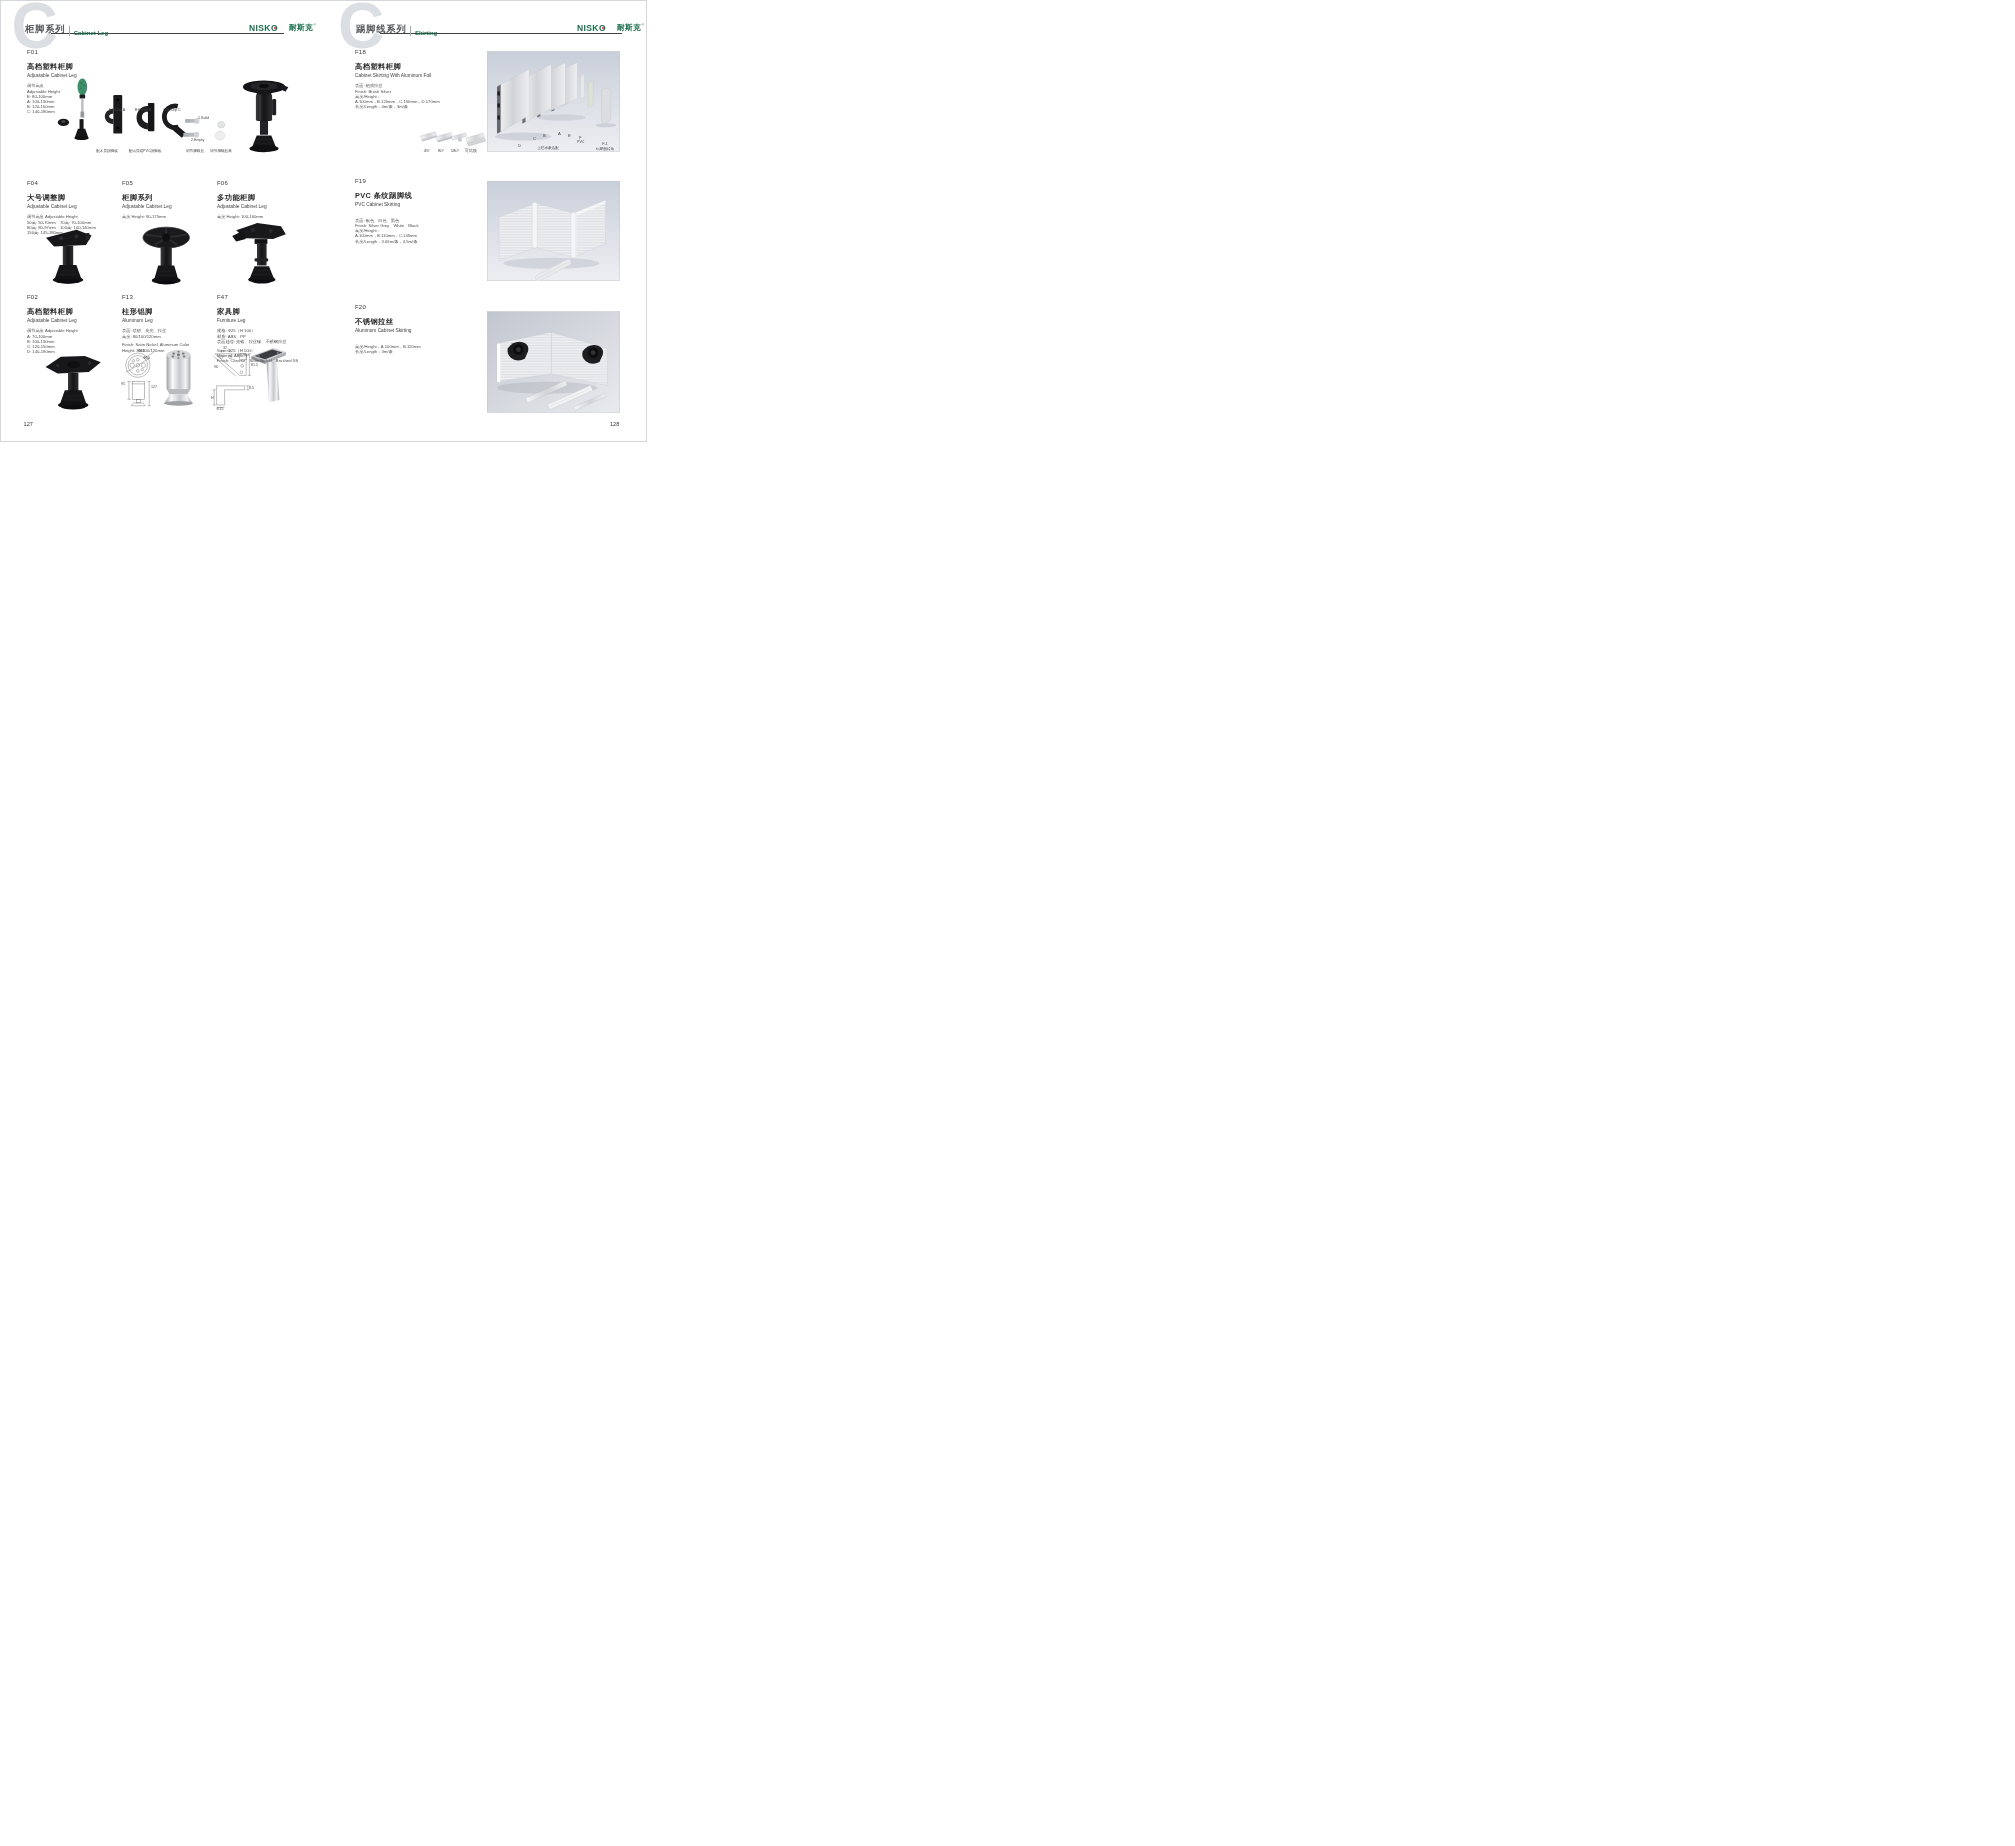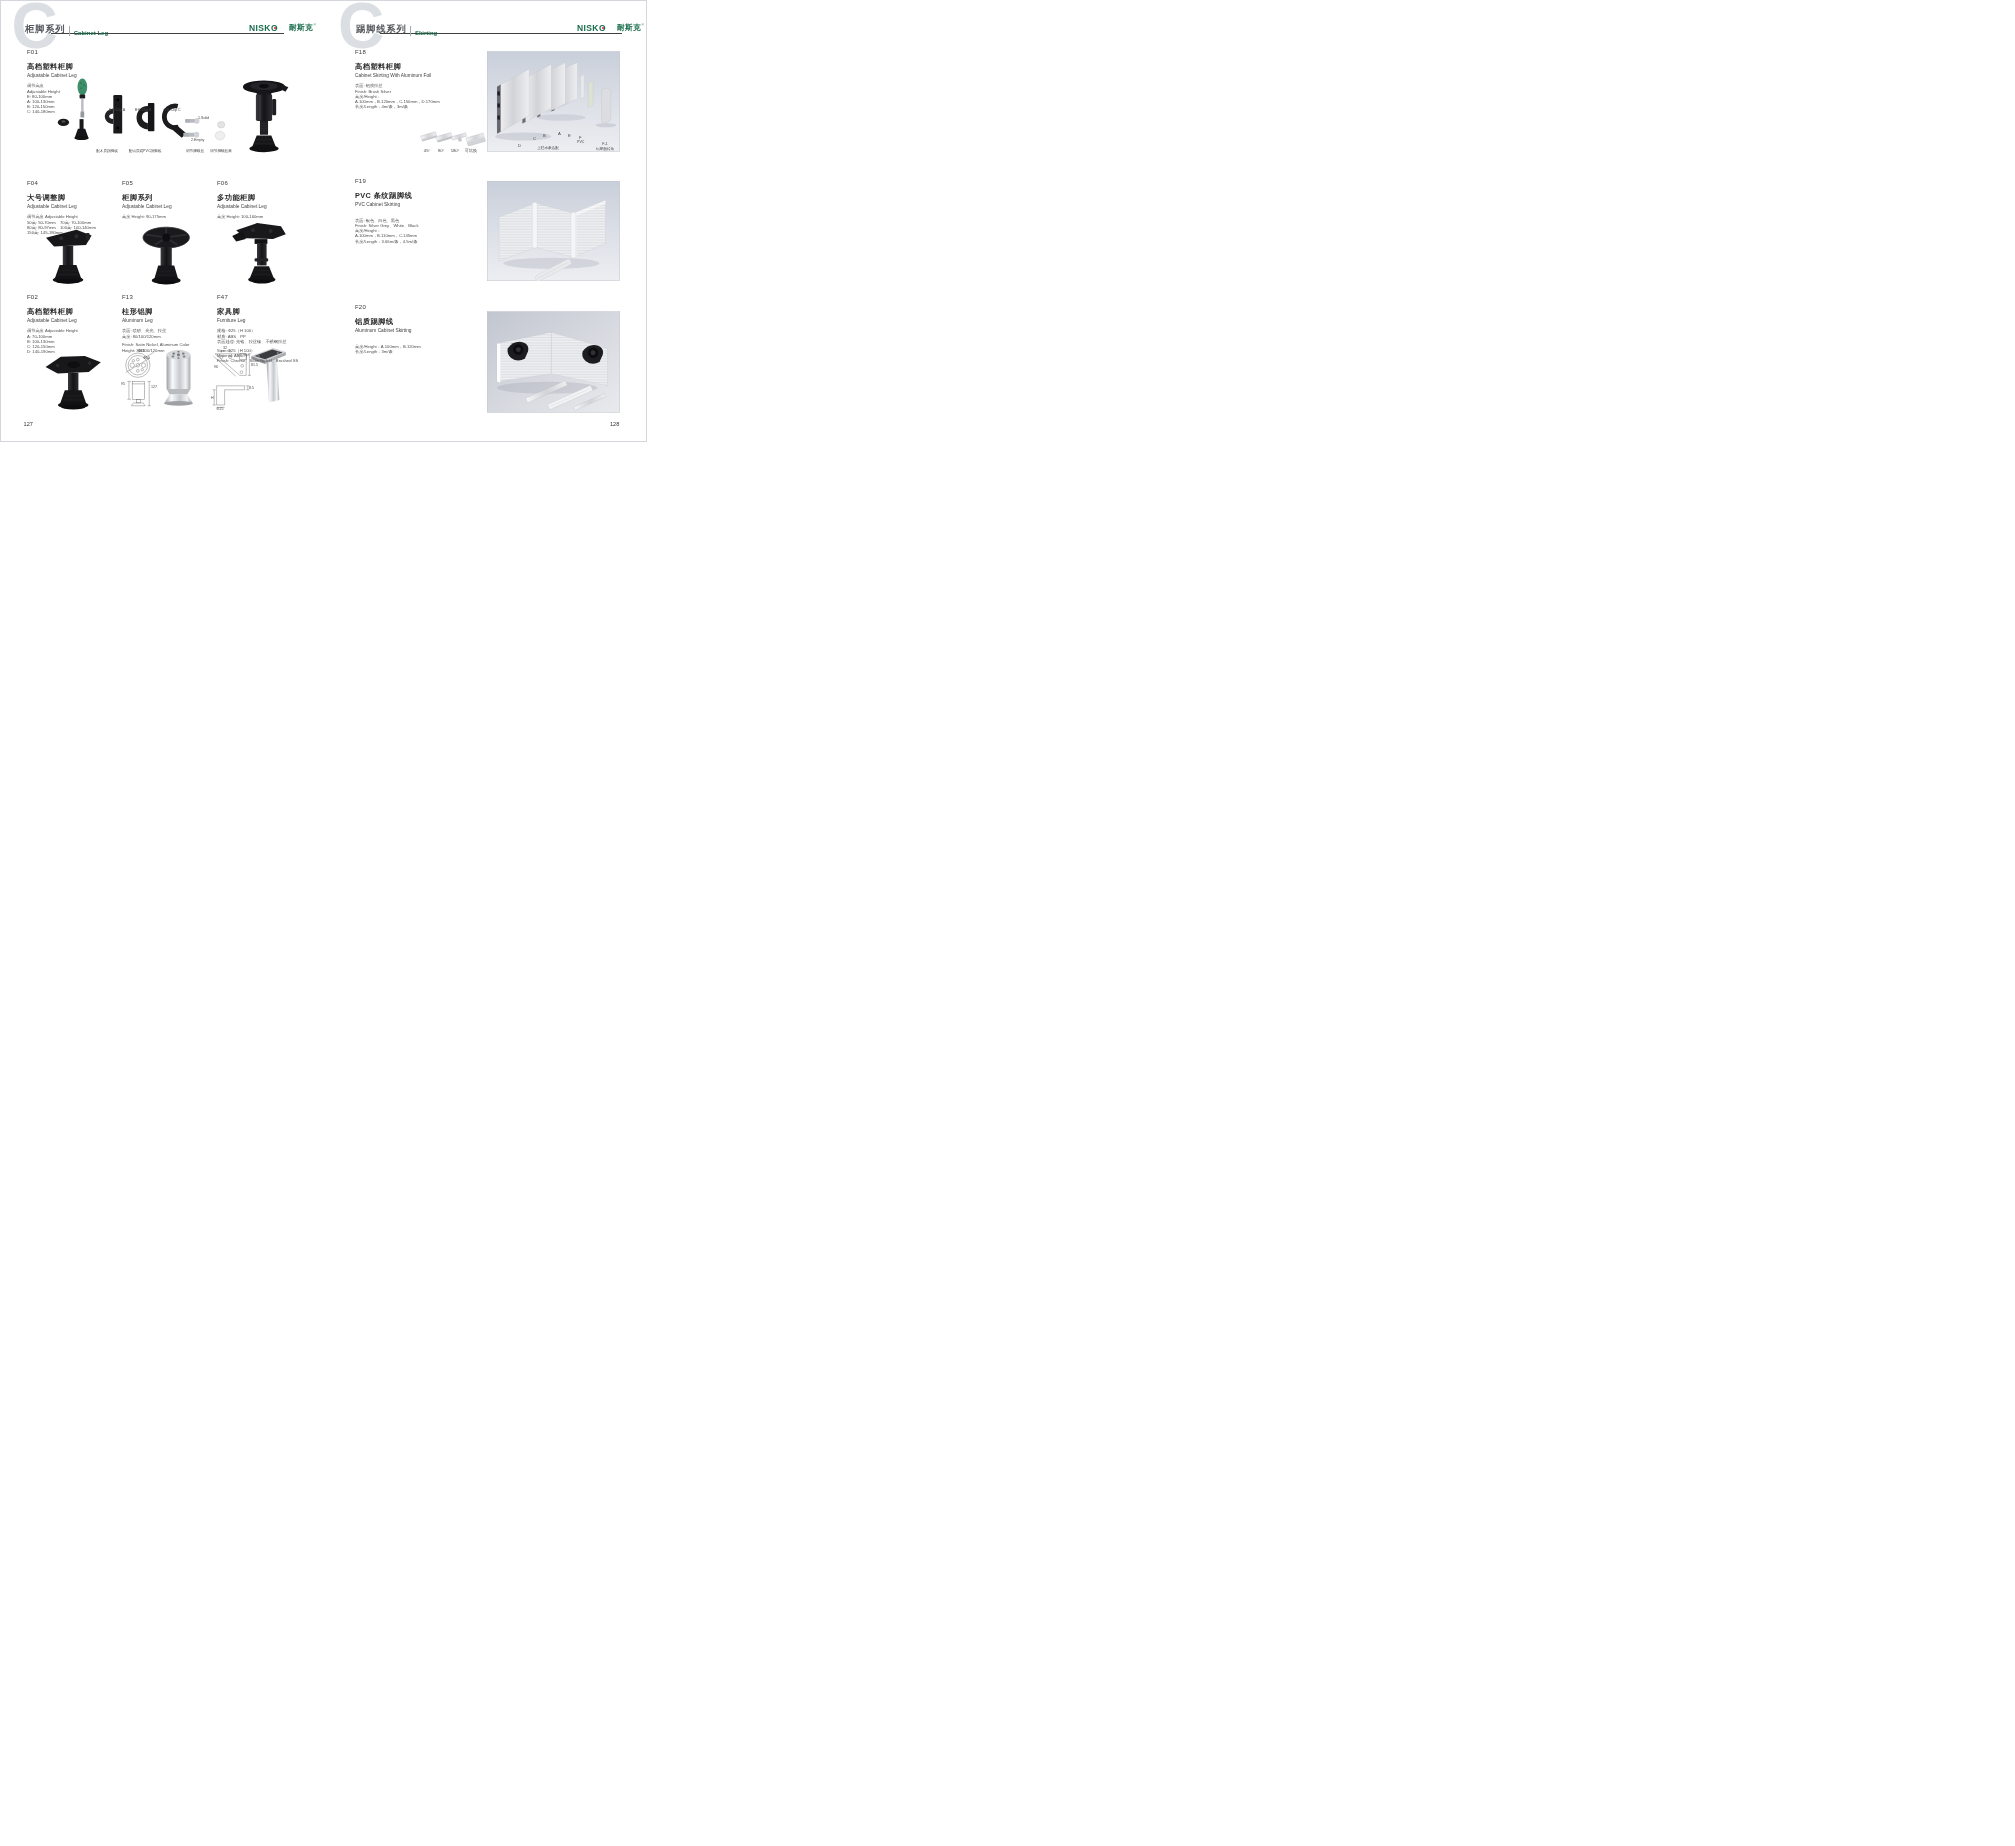--- a/index.html
+++ b/index.html
@@ -475,21 +475,21 @@
     <rect x="113" y="53" width="12" height="114" rx="5" fill="#f4f5f6" stroke="#c6c8cb" stroke-width="0.6"></rect>
     <rect x="209" y="78" width="12" height="114" rx="5" fill="#f4f5f6" stroke="#c6c8cb" stroke-width="0.6"></rect>
     <g transform="translate(118,238) rotate(-28)">
       <rect width="98" height="16" rx="7" fill="#e9eaec" stroke="#c2c4c8" stroke-width="0.6"></rect>
       <line x1="6" y1="8" x2="92" y2="8" stroke="#cfd1d5"></line>
     </g>
   </svg>
 
   <div class="p-text" style="left:354px;top:303px">
     <div class="p-code">F20</div>
-    <div class="p-name-cn">铝质踢脚线</div>
+    <div class="p-name-cn">不锈钢拉丝</div>
     <div class="p-name-en">Aluminum Cabinet Skirting</div>
     <div class="p-specs" style="margin-top:10.5px">
       <div class="spec-line">高度/Height：A.100mm，B.120mm</div>
       <div class="spec-line">长度/Length：3m/条</div>
     </div>
   </div>
   <svg class="ph" style="left:486px;top:310px" width="133" height="102" viewBox="0 0 331 252">
     <rect x="0.5" y="0.5" width="330" height="251" fill="url(#gBg2)" stroke="#b3b8c1"></rect>
     <ellipse cx="150" cy="190" rx="125" ry="15" fill="#8e939e" opacity="0.25"></ellipse>
     <path d="M160 155 L160 52 L300 92 L300 185 Z" fill="url(#ribs)" stroke="#bcbfc5" stroke-width="0.6"></path>

